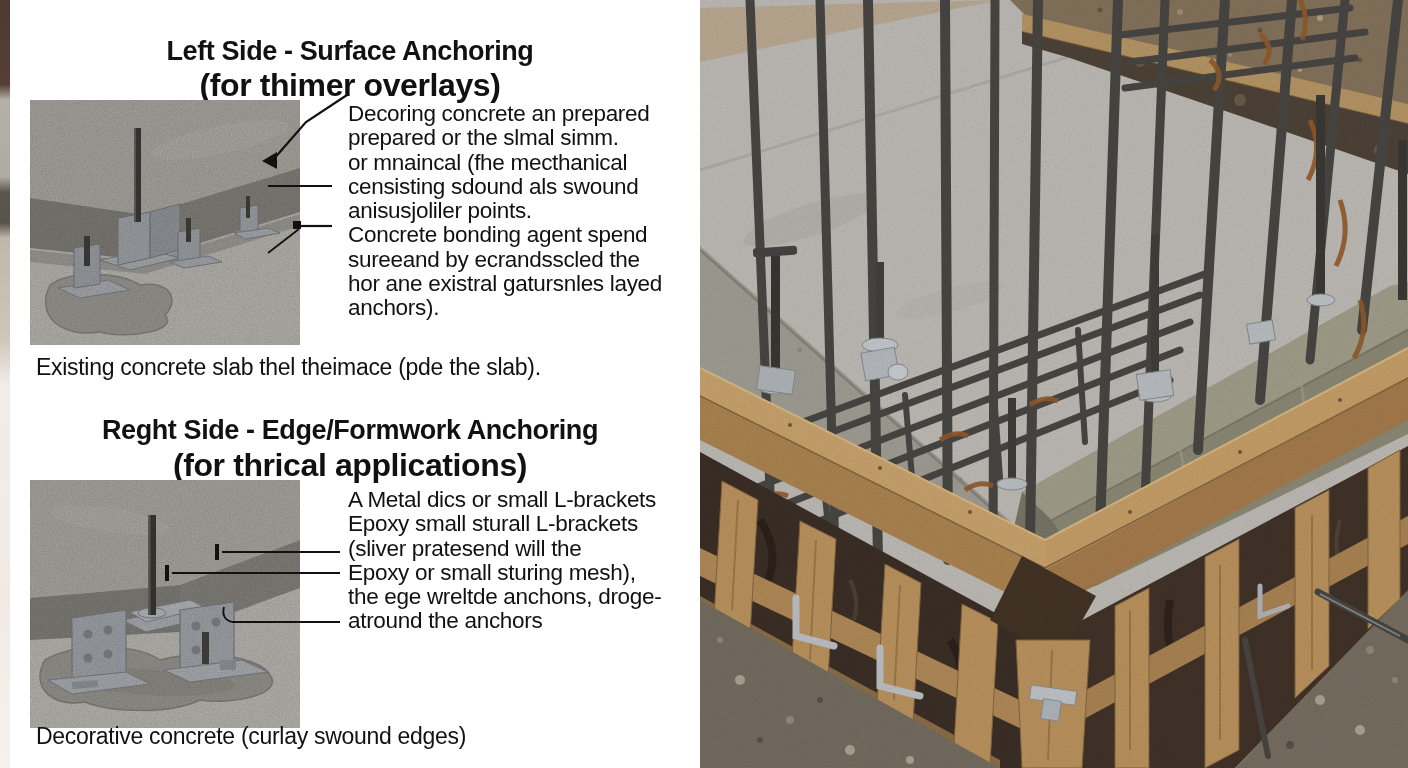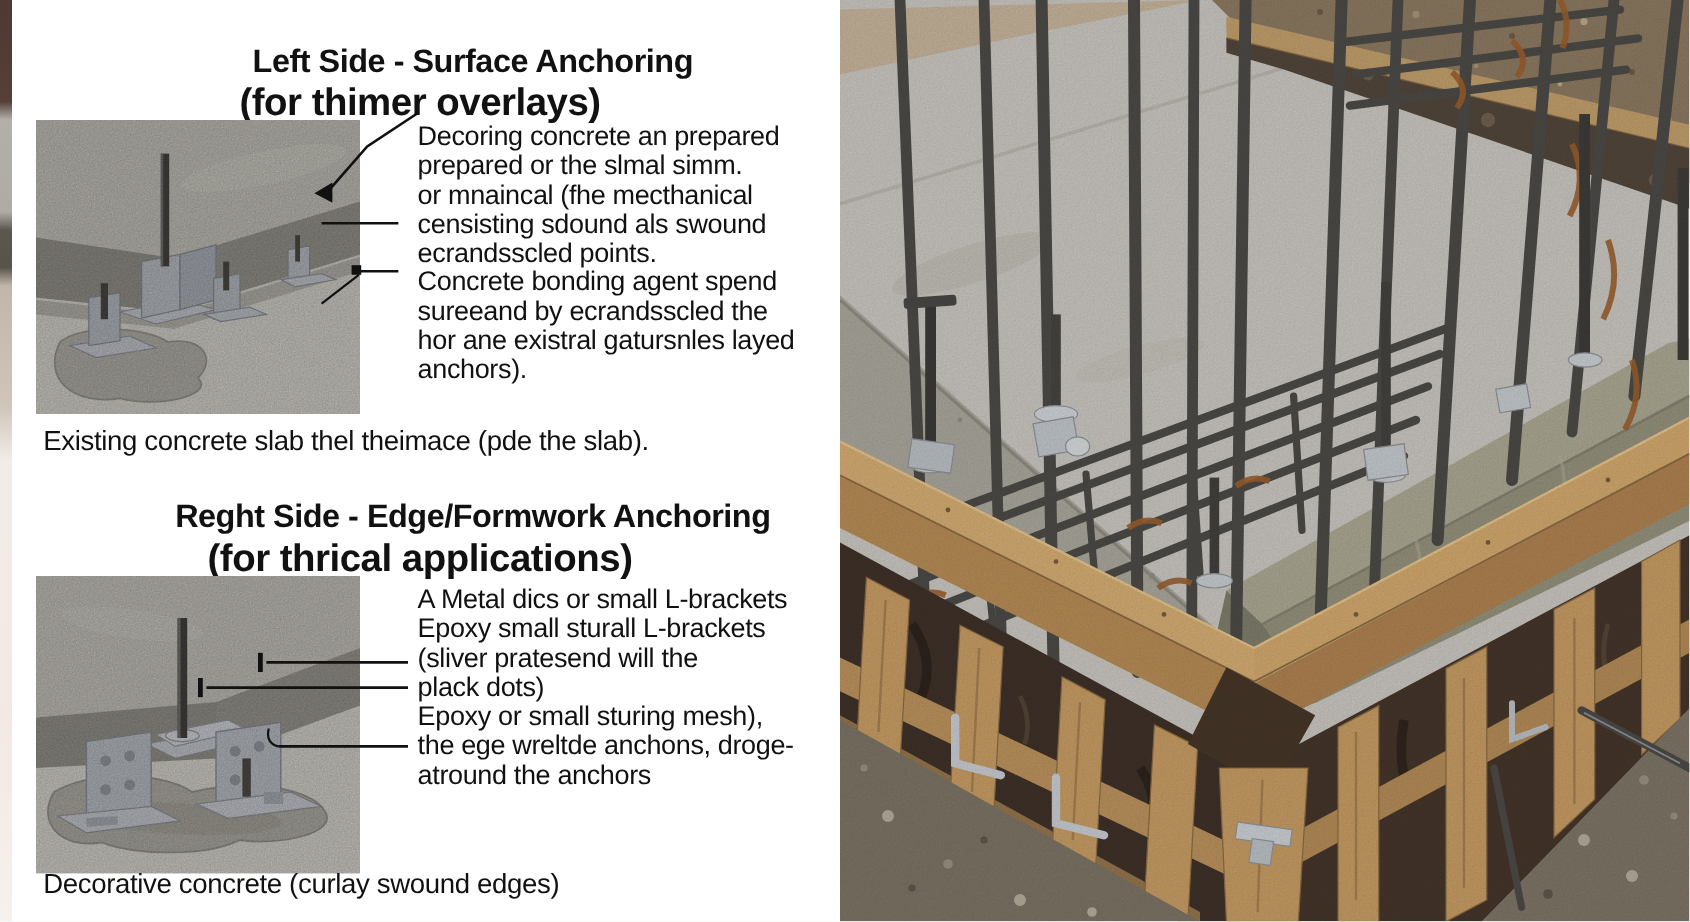--- a/index.html
+++ b/index.html
@@ -6,21 +6,21 @@
   #stage{position:relative;width:1408px;height:768px;overflow:hidden;background:#ffffff;
          font-family:"Liberation Sans","DejaVu Sans",sans-serif;color:#111;}
   .abs{position:absolute;}
   
   #edge-sliver{left:0;top:0;width:10px;height:768px;
     background:linear-gradient(to bottom,
       #4e3a33 0%, #553f37 11%, #b3b0aa 13%, #aeaba5 23%,
       #5b574f 25%, #57544c 29%, #c0b6aa 31%, #cfc5b9 44%,
       #f1ece8 50%, #f2e9e4 78%, #f6f1ed 100%);}
   .title{left:0;width:700px;text-align:center;font-weight:bold;letter-spacing:-0.4px;}
-  .title.main{font-size:27px;margin-left:44px;}
+  .title.main{font-size:27px;}
   .title.sub{font-size:32px;}
   .caption{left:36px;font-size:23px;letter-spacing:-0.3px;white-space:nowrap;}
   .anno{left:348px;width:335px;font-size:22.5px;line-height:24.3px;letter-spacing:-0.3px;}
   .anno div{white-space:nowrap;}
   .photo{left:30px;border:0;display:block;}
   svg{display:block;}
   #leader-overlay{left:0;top:0;pointer-events:none;}
   #right-photo{left:700px;top:0;}
 </style>
 </head>
@@ -65,21 +65,21 @@
     <polygon points="204,133 238,128 250,133 216,139" fill="#b6bac0" stroke="#85898f" stroke-width="1"></polygon>
     <rect x="216" y="96" width="4" height="22" fill="#47453f"></rect>
     <rect width="270" height="245" filter="url(#g1)" opacity=".28"></rect>
   </svg>
 
   <div class="abs anno" style="top:102px;">
     <div>Decoring concrete an prepared</div>
     <div>prepared or the slmal simm.</div>
     <div>or mnaincal (fhe mecthanical</div>
     <div>censisting sdound als swound</div>
-    <div>ecrandsscled points.</div>
+    <div>anisusjoliler points.</div>
     <div>Concrete bonding agent spend</div>
     <div>sureeand by ecrandsscled the</div>
     <div>hor ane existral gatursnles layed</div>
     <div>anchors).</div>
   </div>
 
   <div class="abs caption" style="top:354px;">Existing concrete slab thel theimace (pde the slab).</div>
 
   <div class="abs title main" style="top:415px;">Reght Side - Edge/Formwork Anchoring</div>
   <div class="abs title sub" style="top:447px;">(for thrical applications)</div>
@@ -114,21 +114,20 @@
     <rect x="172" y="152" width="7" height="32" fill="#4a4843"></rect>
     <polygon points="134,190 212,180 238,192 160,202" fill="#bbbec4" stroke="#85898f" stroke-width="1"></polygon>
     <rect x="190" y="180" width="16" height="10" fill="#9ea2a8"></rect>
     <rect width="270" height="248" filter="url(#g1)" opacity=".28"></rect>
   </svg>
 
   <div class="abs anno" style="top:488px;">
     <div>A Metal dics or small L-brackets</div>
     <div>Epoxy small sturall L-brackets</div>
     <div>(sliver pratesend will the</div>
-    <div>plack dots)</div>
     <div>Epoxy or small sturing mesh),</div>
     <div>the ege wreltde anchons, droge-</div>
     <div>atround the anchors</div>
   </div>
 
   <div class="abs caption" style="top:723px;">Decorative concrete (curlay swound edges)</div>
 
   <svg class="abs" id="leader-overlay" width="700" height="768" viewBox="0 0 700 768">
     <g stroke="#111" stroke-width="2.2" fill="none">
       <polyline points="347,95 306,122 272,161"></polyline>

